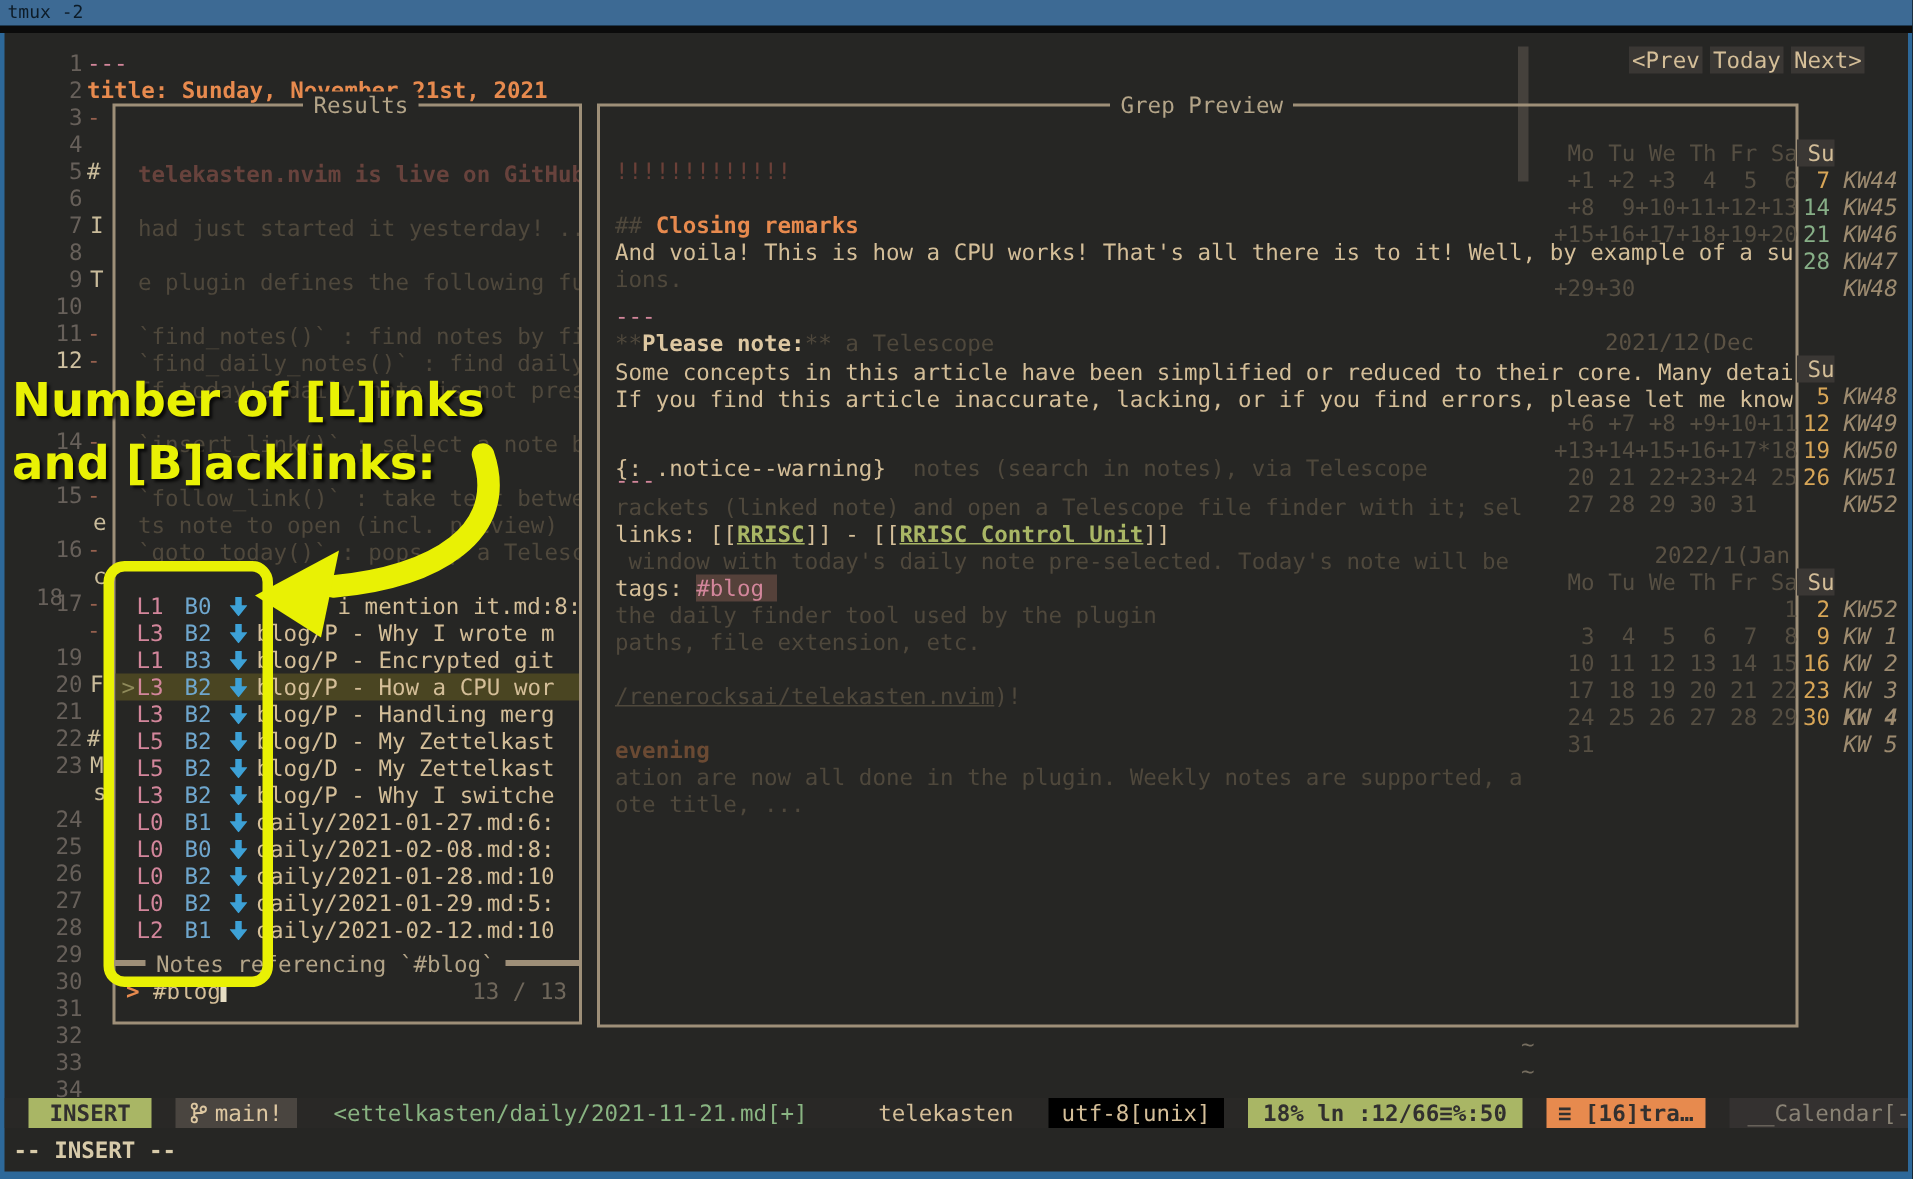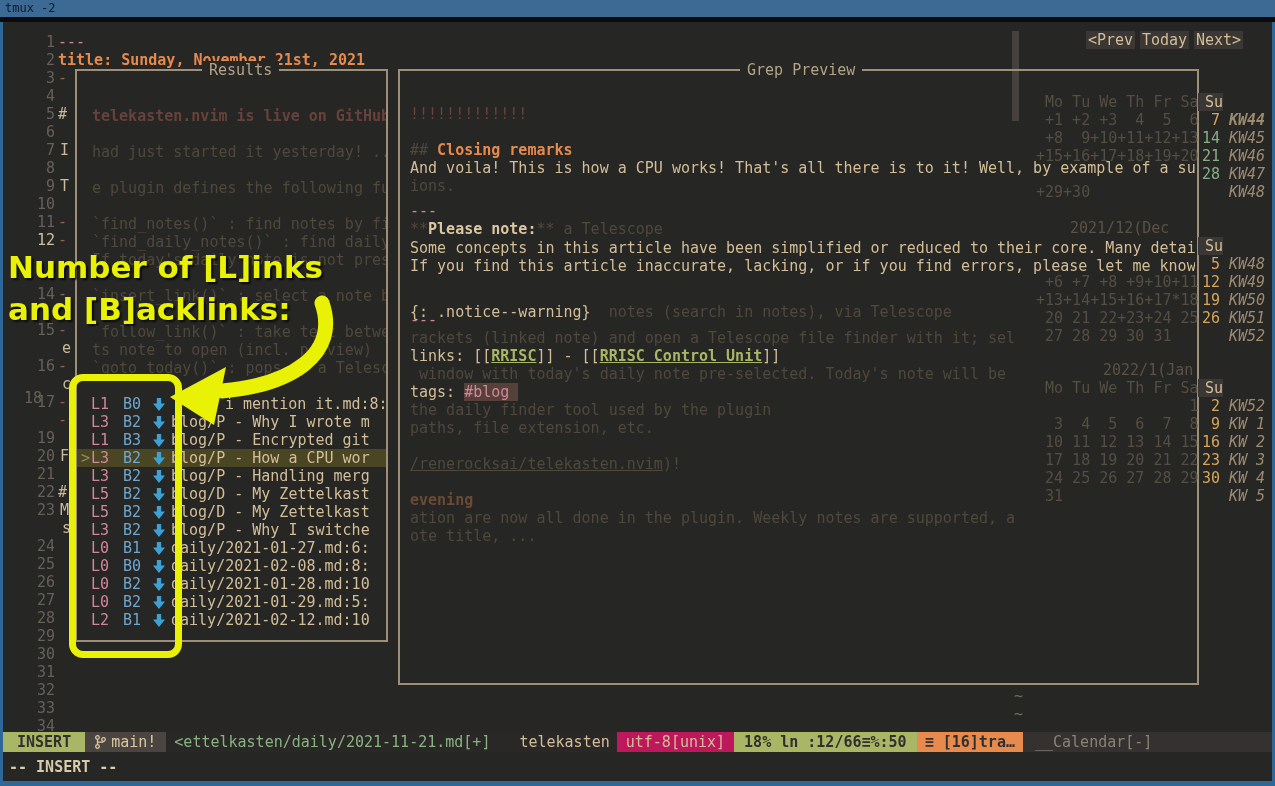--- a/index.html
+++ b/index.html
@@ -40,26 +40,26 @@
   .cf{color:#554e42}.ct{color:#5b5244}
   .cal-day{position:absolute;width:22px;text-align:right;height:18px;line-height:18px;}
   .d-yel{color:#d8a657}.d-teal{color:#87af87}
   .d-hdr{color:#d4be98;background:#3a3734;text-align:right;padding-left:3px;width:22px;}
   .cal-kw{position:absolute;left:1226px;color:#9d8b70;font-style:italic;height:18px;line-height:18px;white-space:pre;}
   .navbtn{position:absolute;top:9px;height:18px;line-height:18px;background:#3a3734;color:#d4be98;
           padding:0 2px;white-space:pre;}
   
   .status{position:absolute;left:0;top:710px;width:1269px;height:20px;display:flex;
           background:#292826;font-size:15px;line-height:20px;}
-  .seg{height:20px;white-space:pre;}
+  .seg{height:20px;white-space:pre;margin-left:16px;}
   .seg-mode{background:#a9b665;color:#32302f;font-weight:bold;padding:0 14px;}
   .seg-branch{background:#4a4540;color:#ddc7a1;padding:0 10px;display:flex;align-items:center;gap:5px;}
   .seg-file{color:#89b482;padding:0 8px;}
   .seg-plain{color:#d4be98;padding:0 7px;}
-  .seg-enc{background:#be185d;color:#d4be98;padding:0 9px;}
+  .seg-enc{background:#000000;color:#d4be98;padding:0 9px;}
   .seg-pos{background:#a9b665;color:#32302f;font-weight:bold;padding:0 10px;}
   .seg-buf{background:#e78a4e;color:#32302f;font-weight:bold;padding:0 8px;}
   .seg-cal{background:#343130;color:#8a8375;flex:1;padding-left:12px;}
   .cmdline{position:absolute;left:6px;top:736px;color:#d8cbaa;font-weight:bold;white-space:pre;}
   
   .anno{position:absolute;left:5px;top:224px;z-index:30;font-family:"DejaVu Sans",sans-serif;
         font-weight:bold;font-size:31px;line-height:42px;color:#e9f104;
         text-shadow:2px 2px 2px rgba(0,0,0,.75);white-space:pre;}
   .annobox{position:absolute;left:66px;top:352px;width:99px;height:270px;z-index:29;
            border:7px solid #e9f104;border-radius:14px;}
@@ -111,20 +111,25 @@
         <div class="erow" style="top: 414px;"><div class="abs el">L5</div><div class="abs eb">B2</div><div class="earrow"></div><div class="abs etxt">blog/D - My Zettelkast</div></div>
         <div class="erow" style="top: 432px;"><div class="abs el">L5</div><div class="abs eb">B2</div><div class="earrow"></div><div class="abs etxt">blog/D - My Zettelkast</div></div>
         <div class="erow" style="top: 450px;"><div class="abs el">L3</div><div class="abs eb">B2</div><div class="earrow"></div><div class="abs etxt">blog/P - Why I switche</div></div>
         <div class="erow" style="top: 468px;"><div class="abs el">L0</div><div class="abs eb">B1</div><div class="earrow"></div><div class="abs etxt">daily/2021-01-27.md:6:</div></div>
         <div class="erow" style="top: 486px;"><div class="abs el">L0</div><div class="abs eb">B0</div><div class="earrow"></div><div class="abs etxt">daily/2021-02-08.md:8:</div></div>
         <div class="erow" style="top: 504px;"><div class="abs el">L0</div><div class="abs eb">B2</div><div class="earrow"></div><div class="abs etxt">daily/2021-01-28.md:10</div></div>
         <div class="erow" style="top: 522px;"><div class="abs el">L0</div><div class="abs eb">B2</div><div class="earrow"></div><div class="abs etxt">daily/2021-01-29.md:5:</div></div>
         <div class="erow" style="top: 540px;"><div class="abs el">L2</div><div class="abs eb">B1</div><div class="earrow"></div><div class="abs etxt">daily/2021-02-12.md:10</div></div>
       </div>
 
+    <div class="panel" style="left:72px;top:620px;width:313px;height:41px">
+      <div class="ptitle" style="left:20px">Notes referencing `#blog`</div>
+      <div class="abs" style="left:7px;top:8px"><span class="ob">&gt;</span><span class="t" style="padding-left:9px">#blog</span><span style="display:inline-block;width:4px;height:15px;background:#e6ddc4;vertical-align:-2px"></span></div>
+      <div class="abs" style="right:8px;top:8px;color:#6f675b">13 / 13</div>
+    </div>
 
     <div class="panel" style="left:395px;top:47px;width:801px;height:616px">
       <div class="ptitle" style="left:340px">Grep Preview</div>
     </div>
     <div class="entrybox" id="previewbox" style="left:397px;top:49px;width:795px;height:610px">
         <div class="abs" style="left: 10px; top: 34px;"><span class="frd">!!!!!!!!!!!!!</span></div>
         <div class="abs" style="left: 10px; top: 70px;"><span class="f">## </span><span class="ob">Closing remarks</span></div>
         <div class="abs" style="left: 10px; top: 88px;"><span class="t">And voila! This is how a CPU works! That's all there is to it! Well, by example of a sup</span></div>
         <div class="abs" style="left: 10px; top: 106px;"><span class="f">ions.</span></div>
         <div class="abs" style="left: 10px; top: 131px;"><span class="pink">---</span></div>
@@ -159,21 +164,21 @@
         <div class="abs ct" style="left: 1100px; top: 339px;">2022/1(Jan</div>
         <div class="abs cf" style="left: 1033px; top: 357px;"> Mo Tu We Th Fr Sa</div>
         <div class="abs cf" style="left: 1033px; top: 375px;">                 1</div>
         <div class="abs cf" style="left: 1033px; top: 393px;">  3  4  5  6  7  8</div>
         <div class="abs cf" style="left: 1033px; top: 411px;"> 10 11 12 13 14 15</div>
         <div class="abs cf" style="left: 1033px; top: 429px;"> 17 18 19 20 21 22</div>
         <div class="abs cf" style="left: 1033px; top: 447px;"> 24 25 26 27 28 29</div>
         <div class="abs cf" style="left: 1033px; top: 465px;"> 31</div>
         <div class="cal-day d-hdr" style="left: 1195px; top: 71px;">Su</div>
         <div class="cal-day d-yel" style="left: 1195px; top: 89px;">7</div>
-        <div class="cal-kw" style="top: 89px; font-weight: bold;">KW44</div>
+        <div class="cal-kw" style="top: 89px;">KW44</div>
         <div class="cal-day d-teal" style="left: 1195px; top: 107px;">14</div>
         <div class="cal-kw" style="top: 107px;">KW45</div>
         <div class="cal-day d-teal" style="left: 1195px; top: 125px;">21</div>
         <div class="cal-kw" style="top: 125px;">KW46</div>
         <div class="cal-day d-teal" style="left: 1195px; top: 143px;">28</div>
         <div class="cal-kw" style="top: 143px;">KW47</div>
         <div class="cal-kw" style="top: 161px;">KW48</div>
         <div class="cal-day d-hdr" style="left: 1195px; top: 215px;">Su</div>
         <div class="cal-day d-yel" style="left: 1195px; top: 233px;">5</div>
         <div class="cal-kw" style="top: 233px;">KW48</div>
@@ -187,21 +192,21 @@
         <div class="cal-day d-hdr" style="left: 1195px; top: 357px;">Su</div>
         <div class="cal-day d-yel" style="left: 1195px; top: 375px;">2</div>
         <div class="cal-kw" style="top: 375px;">KW52</div>
         <div class="cal-day d-yel" style="left: 1195px; top: 393px;">9</div>
         <div class="cal-kw" style="top: 393px;">KW 1</div>
         <div class="cal-day d-yel" style="left: 1195px; top: 411px;">16</div>
         <div class="cal-kw" style="top: 411px;">KW 2</div>
         <div class="cal-day d-yel" style="left: 1195px; top: 429px;">23</div>
         <div class="cal-kw" style="top: 429px;">KW 3</div>
         <div class="cal-day d-yel" style="left: 1195px; top: 447px;">30</div>
-        <div class="cal-kw" style="top: 447px;">KW 4</div>
+        <div class="cal-kw" style="top: 447px; font-weight: bold;">KW 4</div>
         <div class="cal-kw" style="top: 465px;">KW 5</div>
       </div>
 
     <div class="status">
       <div class="seg seg-mode">INSERT</div>
       <div class="seg seg-branch">
         <span style="display:inline-flex">
           <svg width="11" height="14" viewBox="0 0 11 14">
               <circle cx="2.5" cy="2.5" r="1.8" fill="none" stroke="#ddc7a1" stroke-width="1.3"></circle>
               <circle cx="8.5" cy="4.5" r="1.8" fill="none" stroke="#ddc7a1" stroke-width="1.3"></circle>

